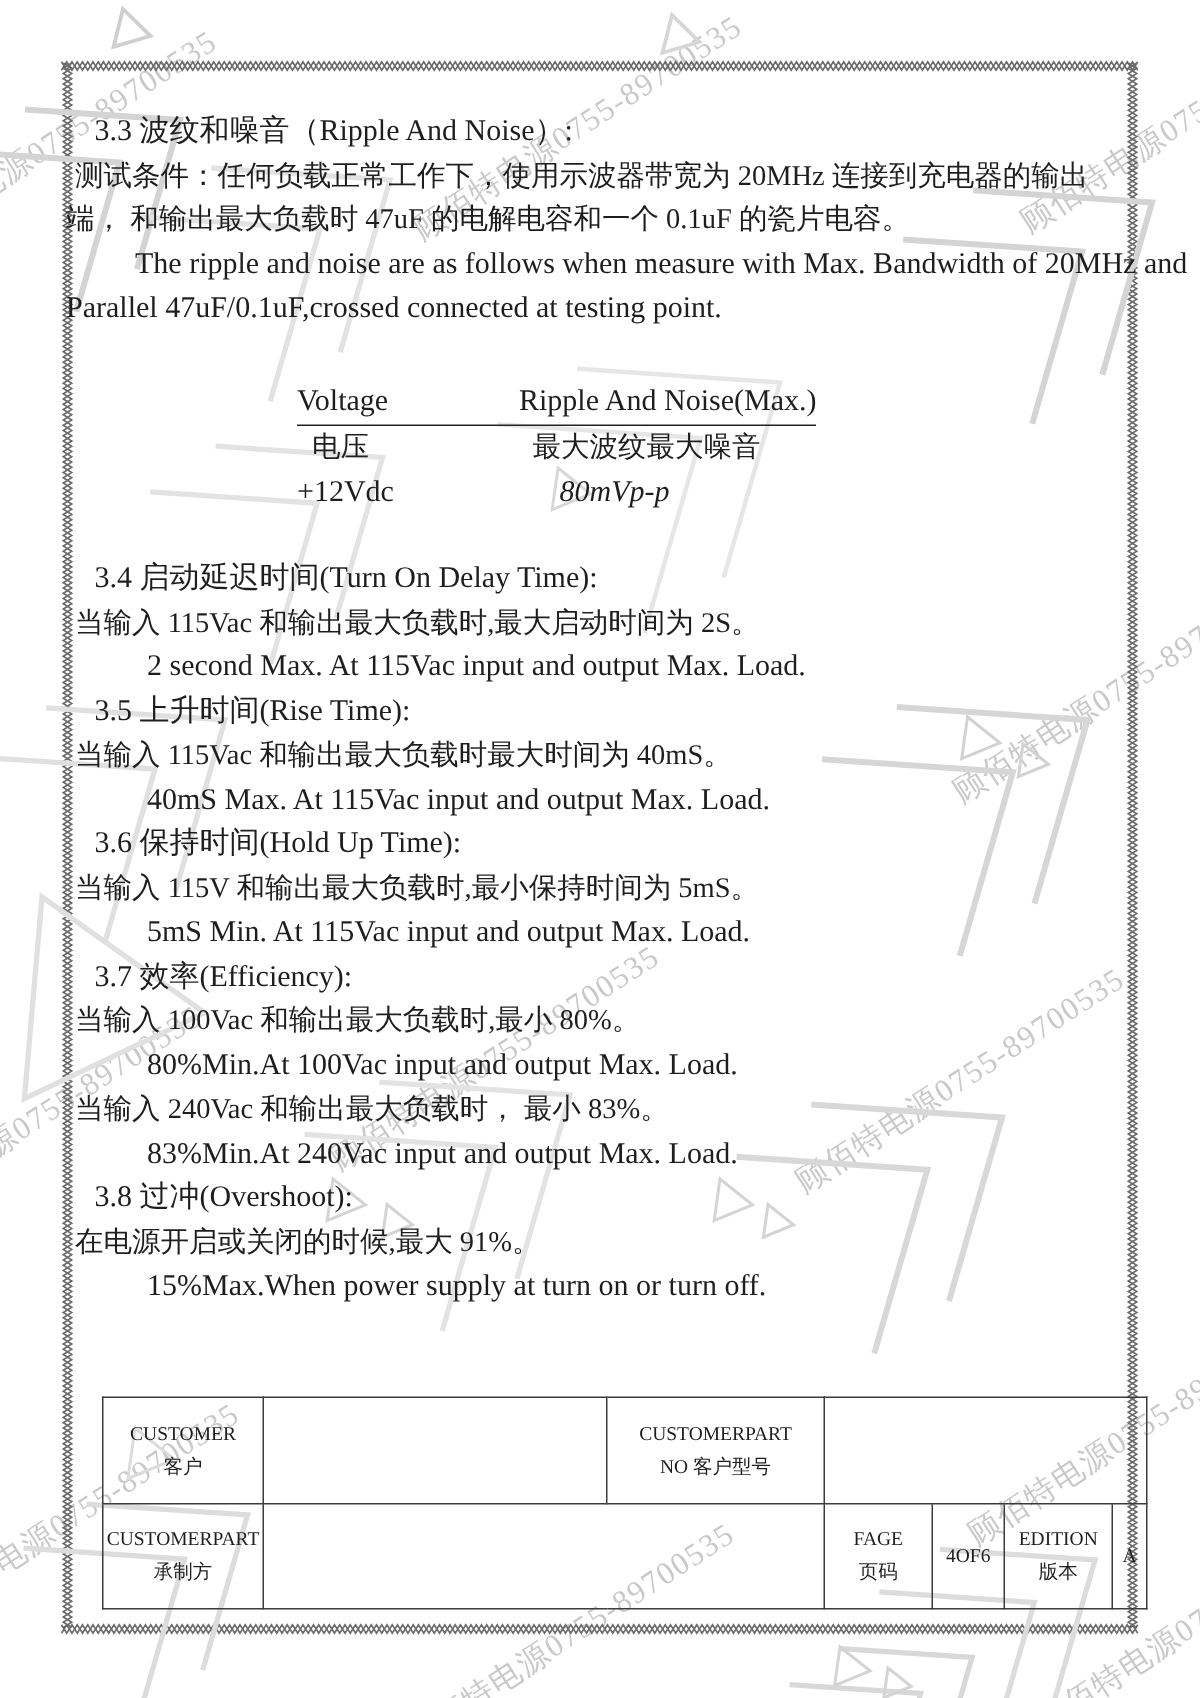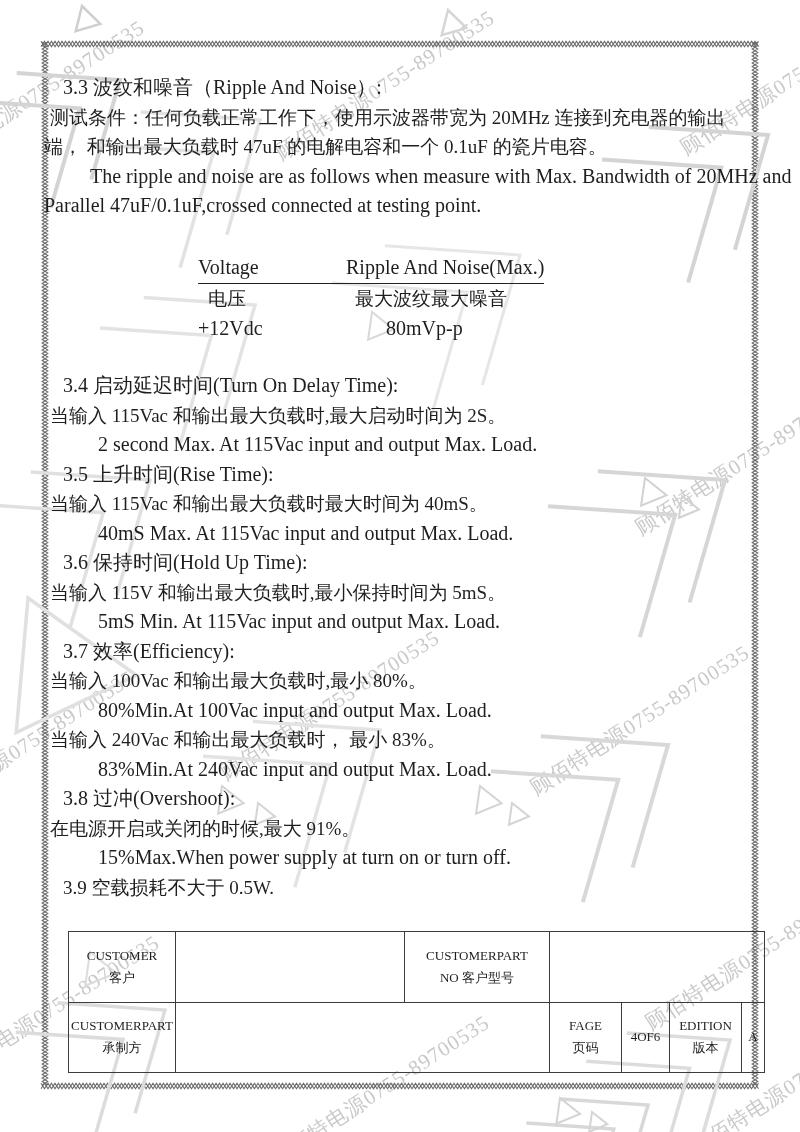--- a/index.html
+++ b/index.html
@@ -28,21 +28,21 @@
   .ml-cn{}
   .ml-en{margin-left:48px;}
   .ml-edge{margin-left:-6px;}
   .ml-p1{margin-left:40px;}
   
   .ripple{margin-top:32px;margin-left:148px;}
   .ripple .line{line-height:29.5px;}
   .rt-c1{display:inline-block;width:148px;}
   .rt-c1.pad{padding-left:10px;box-sizing:border-box;}
   .rt-underline{display:inline-block;border-bottom:1.6px solid #222;padding-bottom:1px;}
-  .rt-val{margin-left:40px;}
+  .rt-val{margin-left:27px;font-style:italic;}
   .rt-c2pad{padding-left:9px;}
   .sec-block{margin-top:28px;}
   
   table.footer{
     position:absolute;left:68px;top:931px;z-index:2;
     border-collapse:collapse;table-layout:fixed;width:696px;height:142px;
   }
   table.footer td{
     border:1.2px solid #3c3c3c;text-align:center;vertical-align:middle;
     font-size:13px;line-height:16px;padding:2px 1px;overflow:hidden;
@@ -202,21 +202,20 @@
       <div class="line ml-head">3.7 效率(Efficiency):</div>
       <div class="line cn ml-cn">当输入 100Vac 和输出最大负载时,最小 80%。</div>
       <div class="line en ml-en">80%Min.At 100Vac input and output Max. Load.</div>
       <div class="line cn ml-cn">当输入 240Vac 和输出最大负载时， 最小 83%。</div>
       <div class="line en ml-en">83%Min.At 240Vac input and output Max. Load.</div>
 
       <div class="line ml-head">3.8 过冲(Overshoot):</div>
       <div class="line cn ml-cn">在电源开启或关闭的时候,最大 91%。</div>
       <div class="line en ml-en">15%Max.When power supply at turn on or turn off.</div>
 
-      <div class="line cn ml-head">3.9  空载损耗不大于 0.5W.</div>
     </div>
   </div>
 
   <table class="footer">
     <colgroup>
       <col style="width:107px">
         <col style="width:229px">
         <col style="width:145px">
       <col style="width:72px">
         <col style="width:48px">

